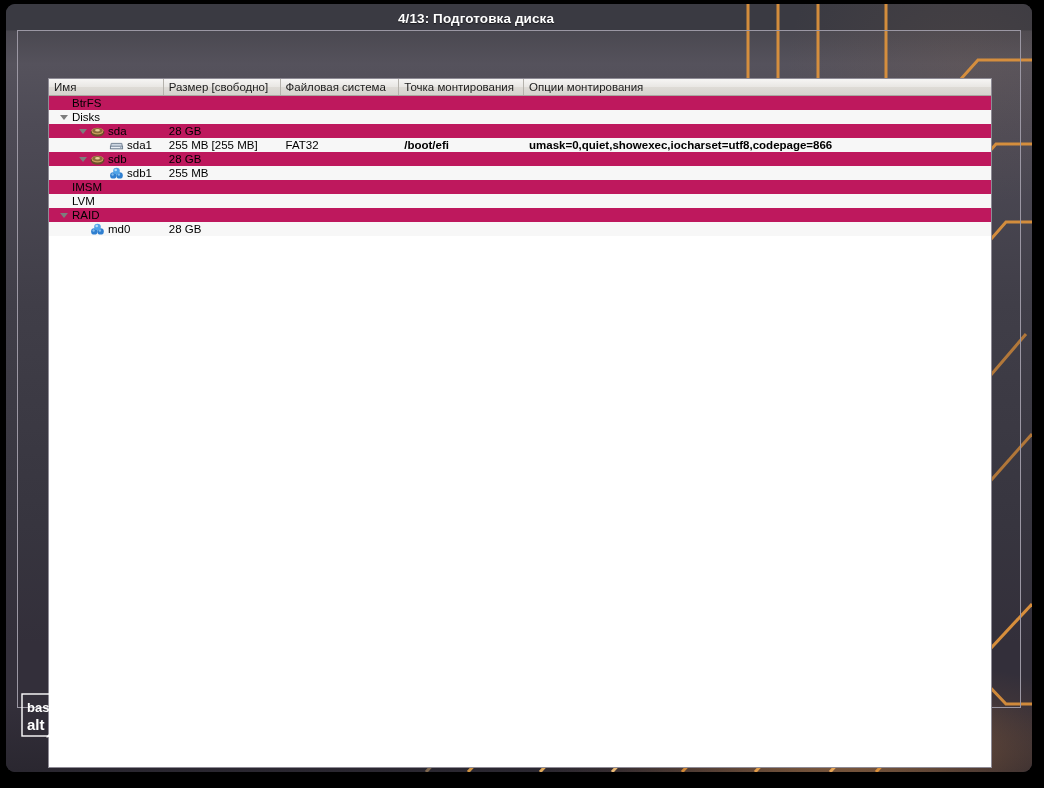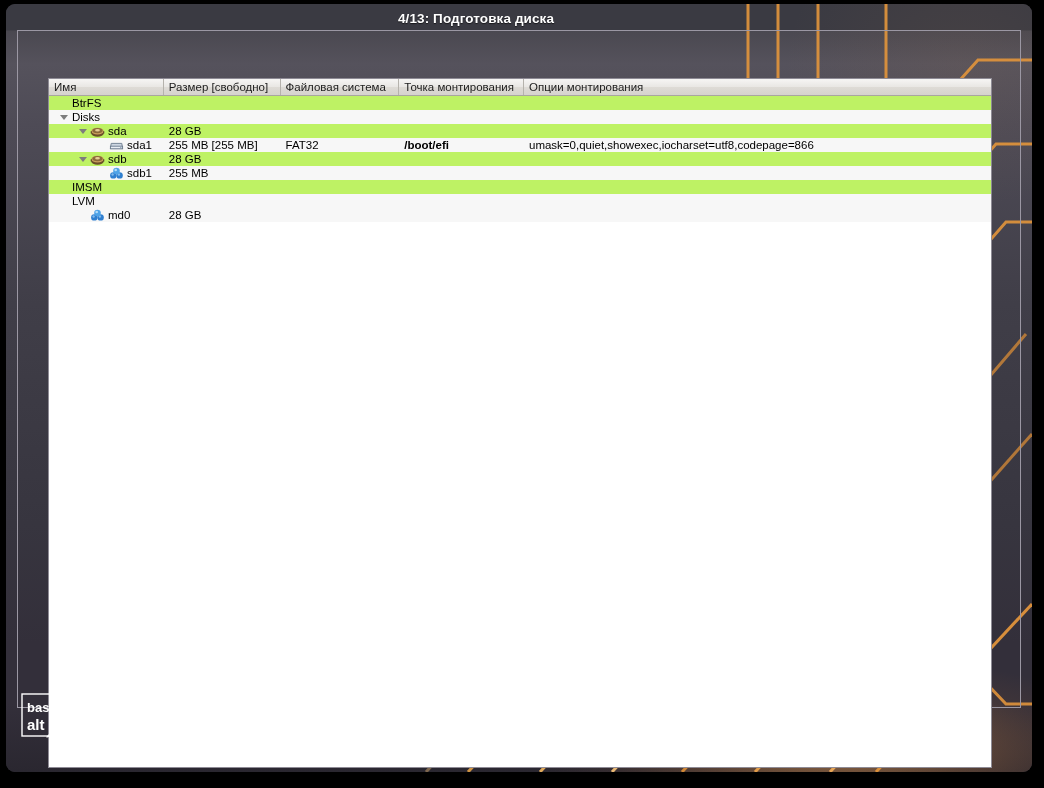--- a/index.html
+++ b/index.html
@@ -118,31 +118,31 @@
   .th.c2 { width: 119px; }
   .th.c3 { width: 125px; }
   .th.c4 { width: 468px; border-right: none; }
 
   #tbody { font-size: 11.5px; color: #000; }
 
   .row {
     display: flex;
     height: 14px;
     align-items: center;
-    background: #bef264;
+    background: #be185d;
     white-space: nowrap;
   }
   .row.alt { background: #f7f7f7; }
 
   .cell { height: 14px; display: flex; align-items: center; overflow: hidden; }
   .cell.c0 { width: 115px; padding-left: 0; }
   .cell.c1 { width: 117px; padding-left: 5px; }
   .cell.c2 { width: 119px; padding-left: 5px; }
   .cell.c3 { width: 125px; padding-left: 5px; font-weight: bold; }
-  .cell.c4 { width: 468px; padding-left: 5px; }
+  .cell.c4 { width: 468px; padding-left: 5px; font-weight: bold; }
 
   
   .namewrap { display: flex; align-items: center; height: 14px; }
   .ind { display: inline-block; height: 14px; flex: none; }
   .ind.l0 { width: 8px; }
   .ind.l1 { width: 27px; }
   .ind.l2 { width: 46px; }
 
   .twisty {
     width: 13px; height: 14px; flex: none;
@@ -387,20 +387,36 @@
           </div>
           <div class="row alt">
             <div class="cell c0">
               <div class="namewrap">
                 <span class="ind l0"></span>
                 <span class="twisty none">
                   <i></i>
                 </span>
                 <span class="ticon none"></span>
                 <span class="lbl">LVM</span>
+              </div>
+            </div>
+            <div class="cell c1"></div>
+            <div class="cell c2"></div>
+            <div class="cell c3"></div>
+            <div class="cell c4"></div>
+          </div>
+          <div class="row">
+            <div class="cell c0">
+              <div class="namewrap">
+                <span class="ind l0"></span>
+                <span class="twisty">
+                  <i></i>
+                </span>
+                <span class="ticon none"></span>
+                <span class="lbl">RAID</span>
               </div>
             </div>
             <div class="cell c1"></div>
             <div class="cell c2"></div>
             <div class="cell c3"></div>
             <div class="cell c4"></div>
           </div>
           <div class="row alt">
             <div class="cell c0">
               <div class="namewrap">

